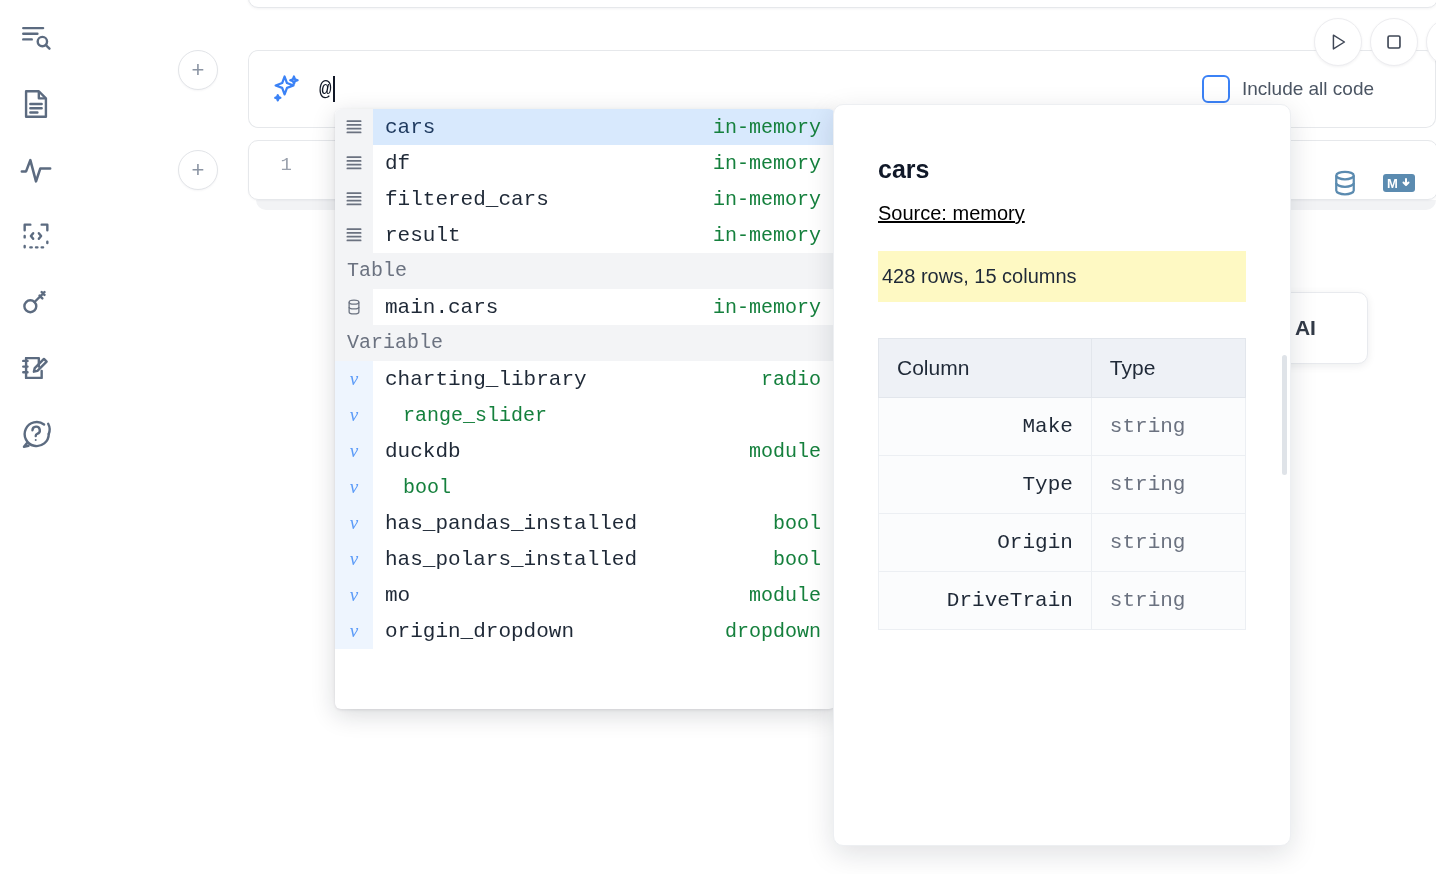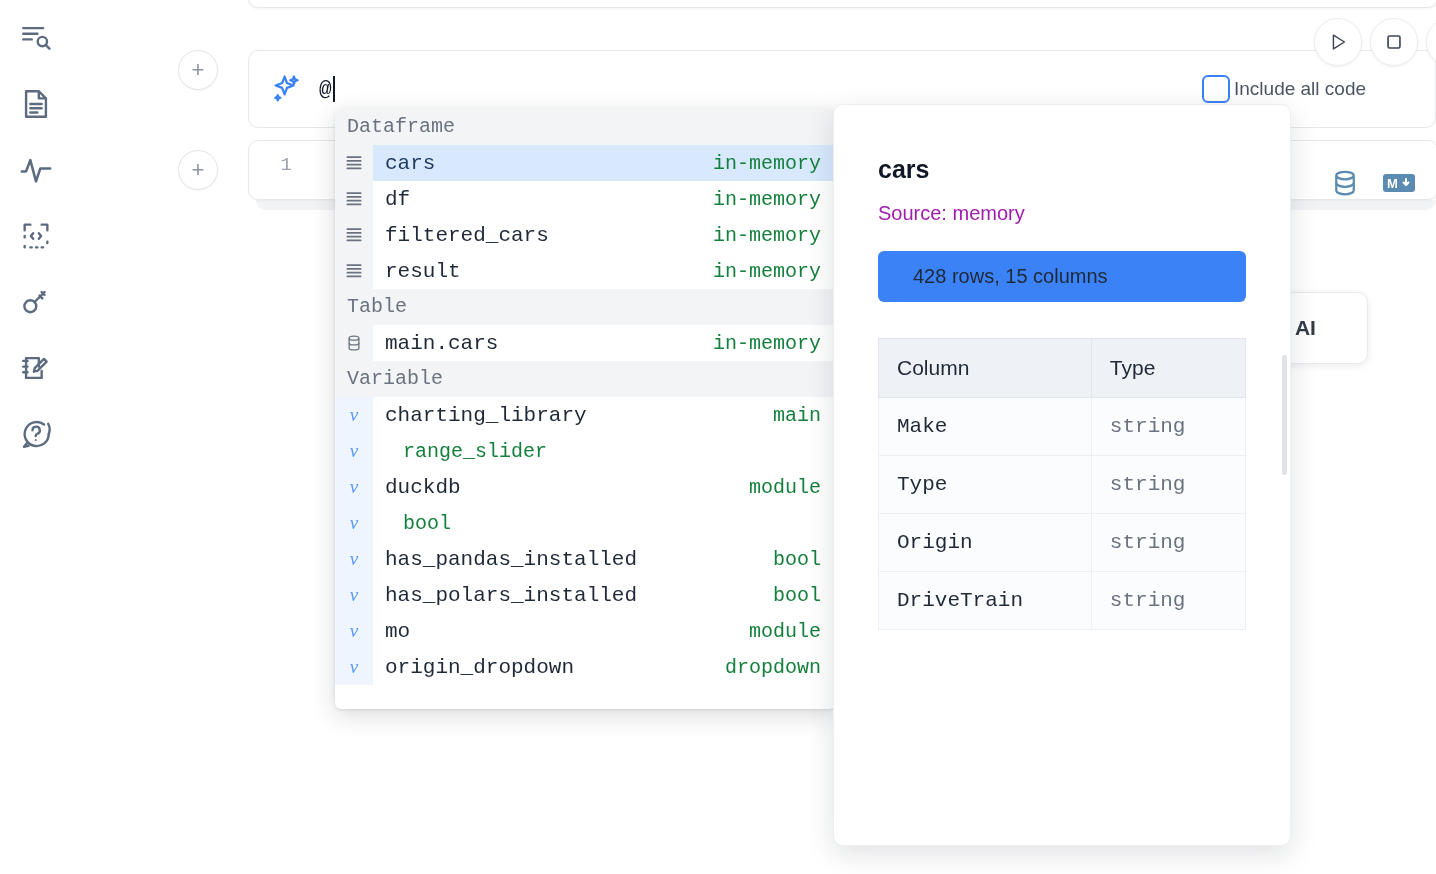--- a/index.html
+++ b/index.html
@@ -57,21 +57,21 @@
   .caret {
     display:inline-block; width:2px; height:26px; background:#111827;
     vertical-align:-5px; margin-left:1px;
   }
 
   .ai-right {
     position:absolute; left:1168px; top:50px; width:268px; height:78px;
     background:#fff; border:1px solid #e6e8eb; border-left:none; border-radius:0 10px 10px 0;
     display:flex; align-items:center; padding-left:34px;
   }
-  .chk-wrap { display:flex; align-items:center; gap:4px; cursor:pointer; }
+  .chk-wrap { display:flex; align-items:center; gap:12px; cursor:pointer; }
   .chk {
     width:28px; height:28px; border:2px solid #3b82f6; border-radius:6px; background:#fff;
     flex:none;
   }
   .chk-label { font-size:19px; color:#4b5563; white-space:nowrap; }
 
   
   .round-btn {
     position:absolute; width:48px; height:48px; border-radius:50%;
     border:1px solid #ededf0; background:#fff;
@@ -139,36 +139,36 @@
 
   
   .detail {
     position:absolute; left:833px; top:104px; width:458px; height:742px;
     background:#fff; border:1px solid #edeff2; border-radius:10px;
     box-shadow: 0 8px 28px rgba(16,24,40,.13);
     overflow:hidden;
   }
   .detail-inner { padding:50px 44px 0 44px; }
   .detail-title { font-size:25px; font-weight:700; color:#101828; margin:0 0 18px 0; }
-  .detail-source { font-size:20px; color:#a21caf; margin:0 0 26px 0; }
+  .detail-source { font-size:20px; color:#000000; margin:0 0 26px 0;text-decoration:underline; }
   .detail-stat {
-    background:#3b82f6; border-radius:6px; padding:14px 35px;
+    background:#fef9c3; border-radius:0; padding:14px 4px;
     font-size:20px; color:#1f2937; margin-bottom:36px;
   }
   .dtable { width:100%; border-collapse:collapse; table-layout:fixed; }
   .dtable th {
     background:#eef1f6; border:1px solid #e2e6ec; text-align:left;
     padding:17px 18px; font-size:21px; font-weight:400; color:#1f2937;margin-left:24px;
   }
   .dtable td {
     border:1px solid #eceff3; padding:17px 18px; font-size:21px; color:#1f2937;
     background:#fbfcfd;
     font-family:Liberation Mono, monospace;
   }
-  .dtable td.col-name { font-family:"Liberation Mono", monospace; }
+  .dtable td.col-name { font-family:"Liberation Mono", monospace;text-align:right; }
   .dtable td.col-type { color:#6b7280; }
   .dtable th.h-col { width:58%; }
 
   .detail-scroll {
     position:absolute; right:3px; top:250px; width:5px; height:120px;
     background:#dfe3e8; border-radius:3px;
   }
 </style>
 </head>
 <body>
@@ -286,21 +286,20 @@
         <path d="M24 8v5M21.5 11.5L24 14l2.5-2.5" stroke="#fff" stroke-width="2" fill="none" stroke-linecap="round" stroke-linejoin="round"></path>
       </svg>
     </span>
   </div>
 
   <div class="ai-card">
     <span class="ai-card-text">h AI</span>
   </div>
 
   <div class="dropdown" id="dropdown">
-      <div class="dd-group">Dataframe</div>
       <div class="dd-item selected">
         <div class="dd-gutter">
           <svg width="20" height="20" viewBox="0 0 24 24" fill="none" stroke="currentColor" stroke-width="2" stroke-linecap="round">
             <path d="M4 5h16M4 9.5h16M4 14h16M4 18.5h16"></path>
           </svg>
         </div>
         <div class="dd-body" style="background: rgb(216, 233, 253);">
           <span class="dd-name">cars</span>
           <span class="dd-kind">in-memory</span>
         </div>
@@ -350,21 +349,21 @@
         <div class="dd-body">
           <span class="dd-name">main.cars</span>
           <span class="dd-kind">in-memory</span>
         </div>
       </div>
       <div class="dd-group">Variable</div>
       <div class="dd-item">
         <div class="dd-gutter var">v</div>
         <div class="dd-body">
           <span class="dd-name">charting_library</span>
-          <span class="dd-kind">main</span>
+          <span class="dd-kind">radio</span>
         </div>
       </div>
       <div class="dd-item">
         <div class="dd-gutter var">v</div>
         <div class="dd-body">
           <span class="dd-kind">range_slider</span>
         </div>
       </div>
       <div class="dd-item">
         <div class="dd-gutter var">v</div>

